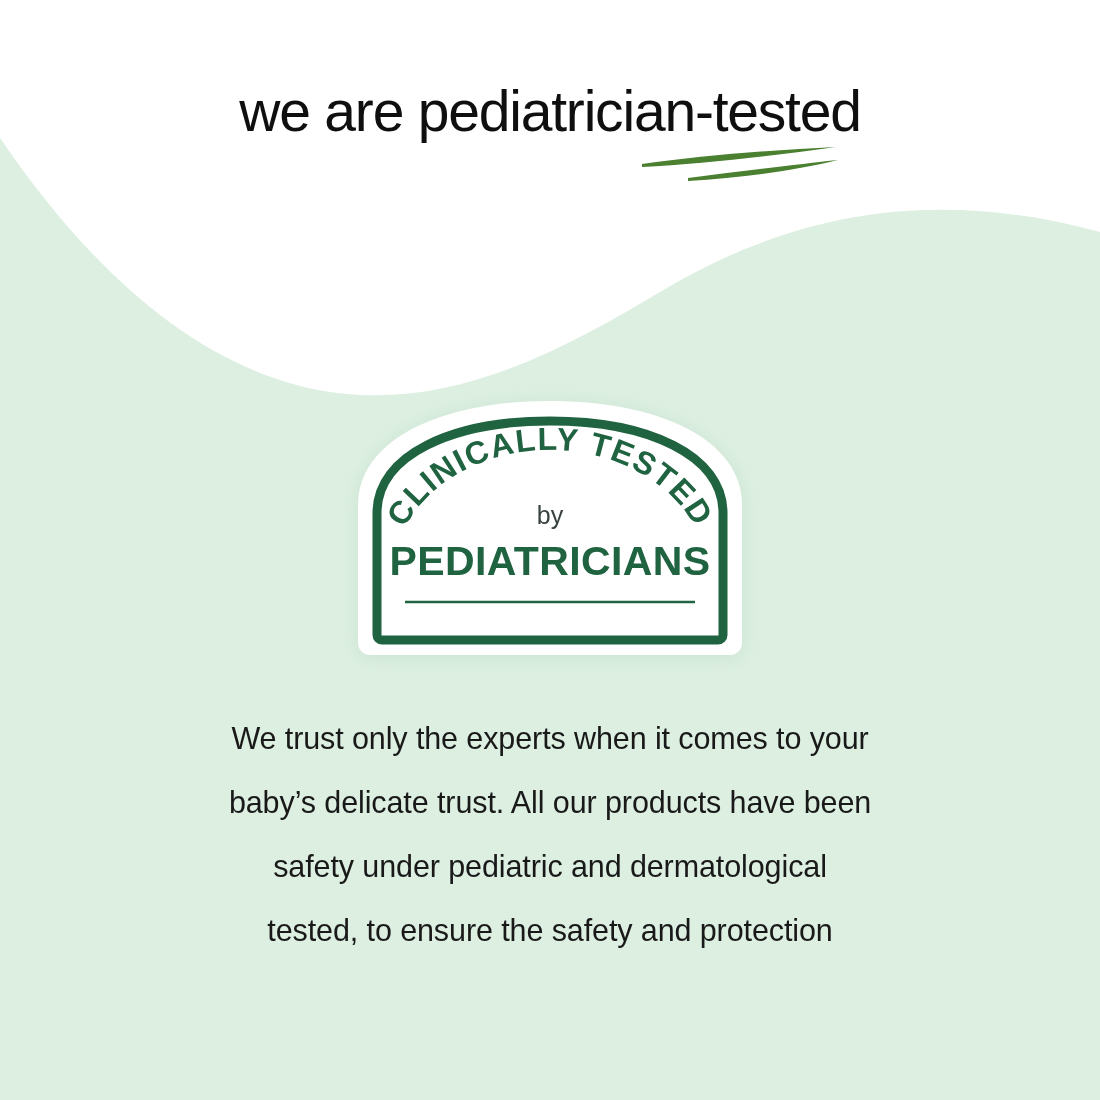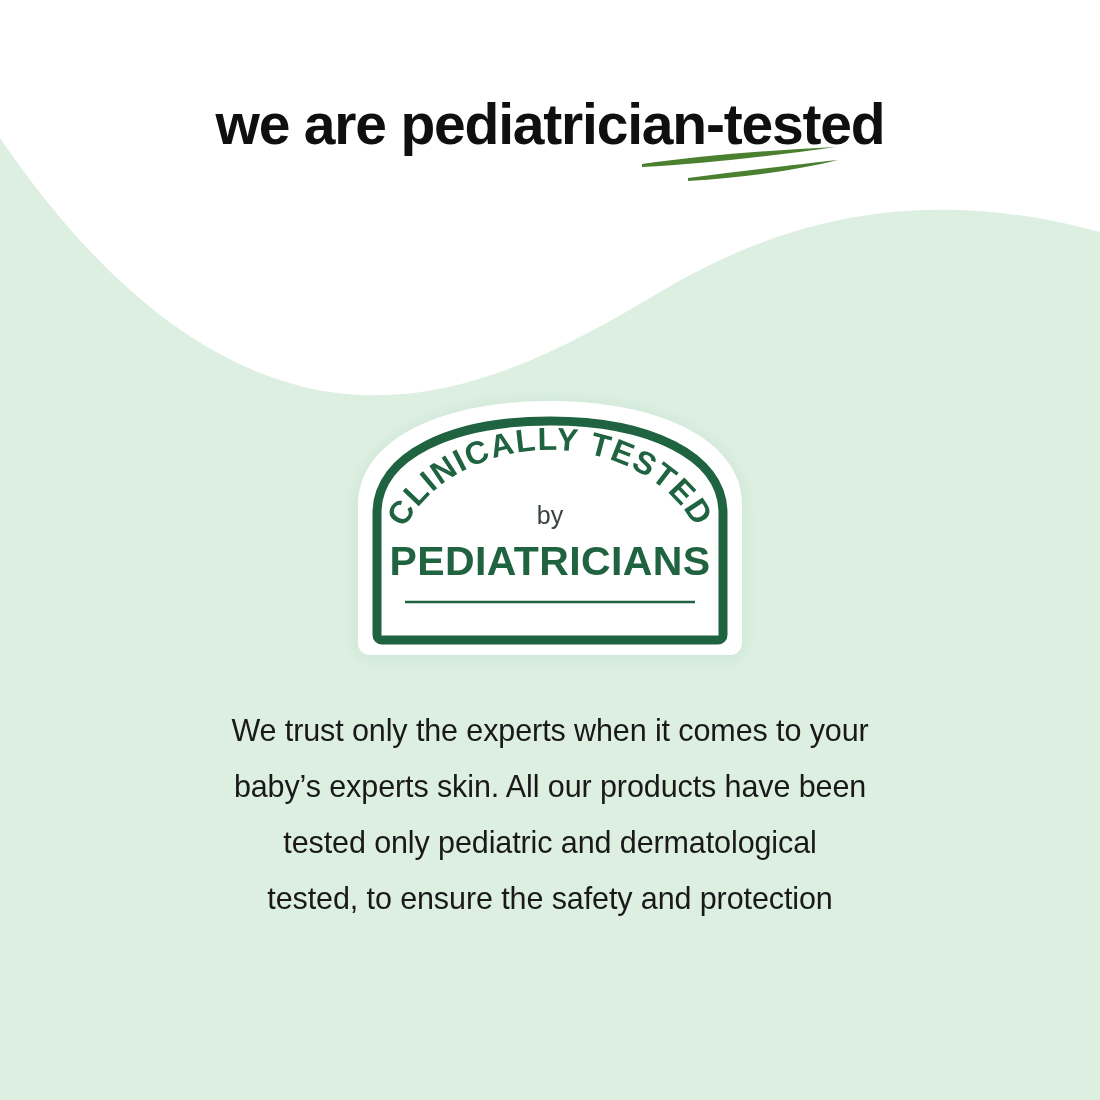--- a/index.html
+++ b/index.html
@@ -33,24 +33,24 @@
 
   
   .heading-block {
     position: absolute;
     left: 0;
     top: 82px;
     width: 1100px;
     text-align: center;
   }
   .headline {
-    margin: 13px;
+    margin: 0;
     font-family: "Liberation Sans", sans-serif;
     font-size: 57px;
-    font-weight: 700;
+    font-weight: 400;
     letter-spacing: -1.2px;
     color: #0f0f0f;
     line-height: 1.05;
     white-space: nowrap;
   }
   .underline-flourish {
     position: absolute;
     left: 640px;
     top: 64px;
     width: 200px;
@@ -78,21 +78,21 @@
     left: 150px;
     top: 698px;
     width: 800px;
     text-align: center;
     font-family: "Liberation Sans", sans-serif;
     font-size: 30.5px;
     line-height: 48px;
     color: #191919;
     letter-spacing: -0.1px;
   }
-  .body-copy p { margin: 8px; }
+  .body-copy p { margin: 16px; }
 </style>
 </head>
 <body>
 
 <div class="canvas">
 
   <svg class="bg-wave" viewBox="0 0 1100 1100" preserveAspectRatio="none" aria-hidden="true">
     <path d="M0,138
              C 90,270 200,372 330,392
              C 450,410 560,352 660,292
@@ -145,18 +145,18 @@
       <text x="200" y="129" text-anchor="middle" font-family="Liberation Sans, sans-serif" font-size="25" font-weight="400" fill="#37433c">by</text>
 
       <text x="200" y="180" text-anchor="middle" font-family="Liberation Sans, sans-serif" font-size="41" font-weight="700" fill="#1f6340" letter-spacing="0.4">PEDIATRICIANS</text>
 
       <line x1="55" y1="207" x2="345" y2="207" stroke="#1f6340" stroke-width="2.6"></line>
     </svg>
   </div>
 
   <div class="body-copy">
     <p>We trust only the experts when it comes to your</p>
-    <p>baby’s experts skin. All our products have been</p>
-    <p>tested only pediatric and dermatological</p>
+    <p>baby’s delicate trust. All our products have been</p>
+    <p>safety under pediatric and dermatological</p>
     <p>tested, to ensure the safety and protection</p>
   </div>
 
 </div>
 
 </body></html>

